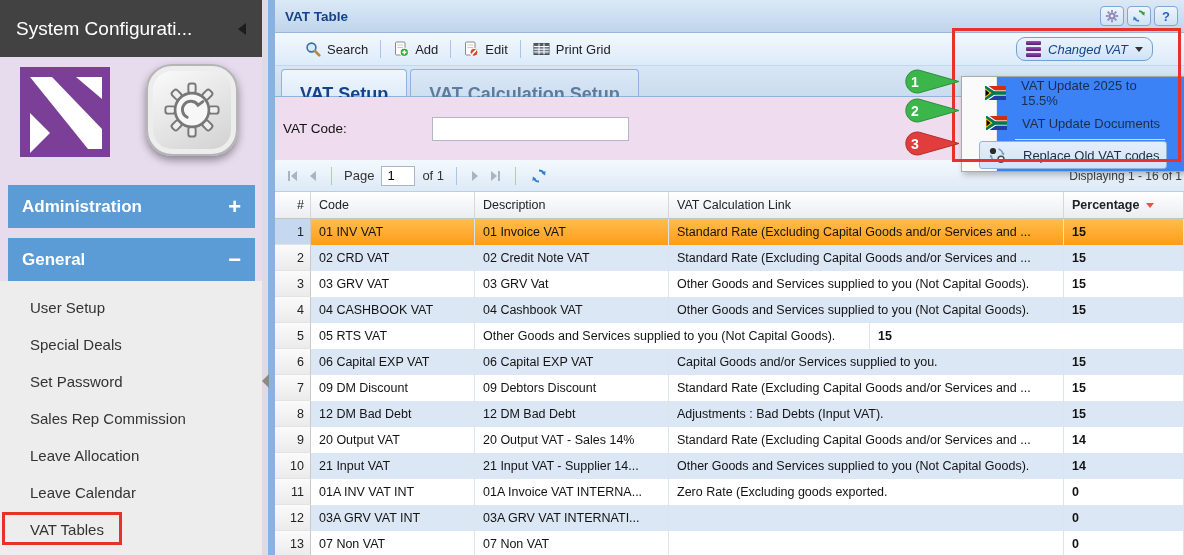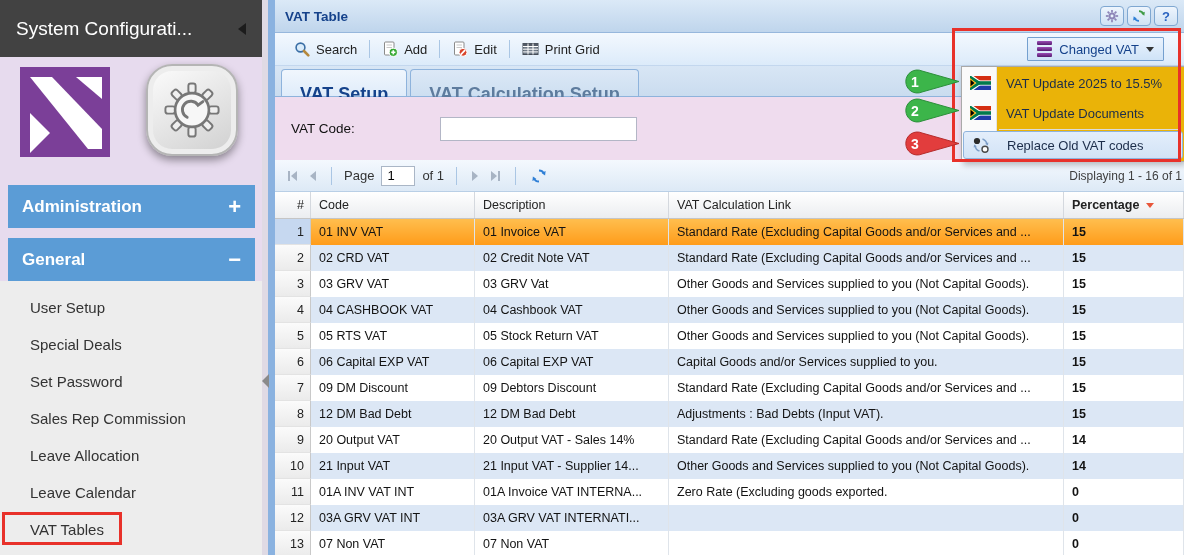--- a/index.html
+++ b/index.html
@@ -35,37 +35,37 @@
   
   .main { flex:1; min-width:0; display:flex; flex-direction:column; background:#fff; }
   .titlebar { height:33px; background:linear-gradient(#dbe9f7,#bfd5ec); border-bottom:1px solid #97b7dc;
      display:flex; align-items:center; padding:0 6px 0 10px; }
   .titlebar .t { flex:1; font-weight:bold; font-size:13.5px; color:#15428b; }
   .winbtn { width:24px; height:20px; margin-left:3px; border:1px solid #7fa7d1; border-radius:4px;
      background:linear-gradient(#eef5fd,#cfe2f4); display:flex; align-items:center; justify-content:center;
      font-size:13px; font-weight:bold; color:#2a63c0; cursor:pointer; }
 
   .toolbar { height:33px; background:linear-gradient(#f3f8fe,#dcebfa); border-bottom:1px solid #c3d7ee;
-     display:flex; align-items:center; padding:0 12px; position:relative; }
+     display:flex; align-items:center; padding:0 23px; position:relative; }
   .tbtn { display:flex; align-items:center; gap:6px; padding:3px 7px; border-radius:3px; font-size:13px; color:#222; cursor:pointer; }
   .tsep { width:1px; height:18px; background:#aac6e4; margin:0 5px; }
   .changed-vat { margin-left:auto; margin-right:8px; display:flex; align-items:center; gap:7px; height:24px; padding:0 9px;
-     border:1px solid #74a0cf; border-radius:1px; background:linear-gradient(#eaf3fd,#cfe3f7); font-size:13px; color:#15428b; cursor:pointer; }
+     border:1px solid #74a0cf; border-radius:9px; background:linear-gradient(#eaf3fd,#cfe3f7); font-size:13px; color:#15428b; cursor:pointer;font-style:italic; }
   .bars { display:flex; flex-direction:column; gap:2px; }
   .bars i { display:block; width:15px; height:4px; background:linear-gradient(#9b4bb5,#551c6e); border-radius:1px; }
   .caret { width:0; height:0; border-left:4px solid transparent; border-right:4px solid transparent; border-top:5px solid #333; }
 
   .tabstrip { height:31px; background:linear-gradient(#d8e6f5,#cadcef); border-bottom:1px solid #8eb3dc;
      display:flex; align-items:flex-end; padding:4px 0 0 6px; gap:3px; }
   .tab { height:27px; line-height:25px; padding:12px 18px; border:1px solid #8eb3dc; border-bottom:none;
      border-radius:4px 4px 0 0; font-size:18px; font-weight:bold; cursor:pointer; }
   .tab.active { background:linear-gradient(#f0f6fd,#dfecfa); color:#15428b; }
   .tab.inactive { background:linear-gradient(#dce8f6,#cddff1); color:#5e7c9e; }
 
-  .formpanel { height:63px; background:#efdcee; display:flex; align-items:center; padding-left:16px; }
+  .formpanel { height:63px; background:#efdcee; display:flex; align-items:center; padding-left:8px; }
   .formpanel label { font-size:13.5px; color:#111; width:149px; }
   .formpanel input { width:197px; height:24px; border:1px solid #b3b6c6; font-size:13px; padding:0 5px; font-family:inherit; }
 
   .pagingbar { height:32px; background:linear-gradient(#f4f9fe,#dde9f6); border-bottom:1px solid #b9cfe6;
      display:flex; align-items:center; padding:0 2px 0 10px; font-size:13px; color:#333; gap:7px; }
   .pgbtn { display:flex; align-items:center; gap:1px; padding:3px; cursor:pointer; }
   .arrL { width:0; height:0; border-top:5px solid transparent; border-bottom:5px solid transparent; border-right:6px solid #a8b4c4; }
   .arrR { width:0; height:0; border-top:5px solid transparent; border-bottom:5px solid transparent; border-left:6px solid #a8b4c4; }
   .bar { width:2px; height:10px; background:#a8b4c4; }
   .pg-input { width:34px; height:20px; border:1px solid #aab6c6; font-size:13px; padding:0 5px; font-family:inherit; }
@@ -80,22 +80,22 @@
   .tbody { flex:1; overflow:hidden; }
   .trow { height:26px; display:flex; font-size:12.5px; color:#131313; cursor:pointer; }
   .cell { display:flex; align-items:center; padding:0 8px; border-right:1px solid #dfe4ea; white-space:nowrap; overflow:hidden; }
   .numcell { justify-content:flex-end; padding-right:6px; background:linear-gradient(#fbfbfb,#ebebeb);
      border-right:1px solid #c9c9c9; border-bottom:1px solid #e3e3e3; color:#222; }
   .trow.alt .cell:not(.numcell) { background:#dce7f5;text-align:right; }
   .trow.sel .cell:not(.numcell) { background:linear-gradient(#ffbe4e,#ff9c1a); }
   .trow.sel .numcell { background:#c6d8f0; }
 
   
-  .menu { position:absolute; left:961px; top:66px; width:223px; background:#eab308; border:1px solid #a9a9a9; border-right:none;
-     box-shadow:2px 3px 6px rgba(0,0,0,.25); z-index:5; padding:1px 0; }
+  .menu { position:absolute; left:961px; top:76px; width:223px; background:#3b82f6; border:1px solid #a9a9a9; border-right:none;
+     box-shadow:2px 3px 6px rgba(0,0,0,.25); z-index:5; padding:1px 16px; }
   .menu-gutter { position:absolute; left:0; top:0; bottom:0; width:35px; background:#fafafa; border-right:1px solid #e4e4e4; }
   .mitem { position:relative; height:30px; display:flex; align-items:center; padding-left:7px; gap:15px; font-size:13px; color:#1c2d4a; cursor:pointer; }
   .mitem .micon { width:22px; display:flex; justify-content:center; }
   .mitem.hl { height:28px; margin:1px 1px; border:1px solid #8fb4de; border-radius:3px;
      background:linear-gradient(#e3eefb,#d2e3f6); padding-left:6px; }
   .msep { height:1px; background:#dcdcdc; margin:1px 3px 1px 37px; }
   .ann-rect { position:absolute; left:952px; top:28px; width:229px; height:134px; border:3px solid #e8312a; z-index:6; pointer-events:none; }
   .pin { position:absolute; width:58px; height:27px; z-index:7; pointer-events:none; }
   .pin text { font-family:"Liberation Sans",sans-serif; }
 </style>
@@ -338,21 +338,20 @@
         <div class="trow alt">
           <div class="cell numcell c-num">4</div>
           <div class="cell c-code">04 CASHBOOK VAT</div>
           <div class="cell c-desc">04 Cashbook VAT</div>
           <div class="cell c-link">Other Goods and Services supplied to you (Not Capital Goods).</div>
           <div class="cell c-pct">15</div>
         </div>
         <div class="trow">
           <div class="cell numcell c-num">5</div>
           <div class="cell c-code">05 RTS VAT</div>
-          <div class="cell c-desc">05 Stock Return VAT</div>
           <div class="cell c-link">Other Goods and Services supplied to you (Not Capital Goods).</div>
           <div class="cell c-pct">15</div>
         </div>
         <div class="trow alt">
           <div class="cell numcell c-num">6</div>
           <div class="cell c-code">06 Capital EXP VAT</div>
           <div class="cell c-desc">06 Capital EXP VAT</div>
           <div class="cell c-link">Capital Goods and/or Services supplied to you.</div>
           <div class="cell c-pct">15</div>
         </div>

